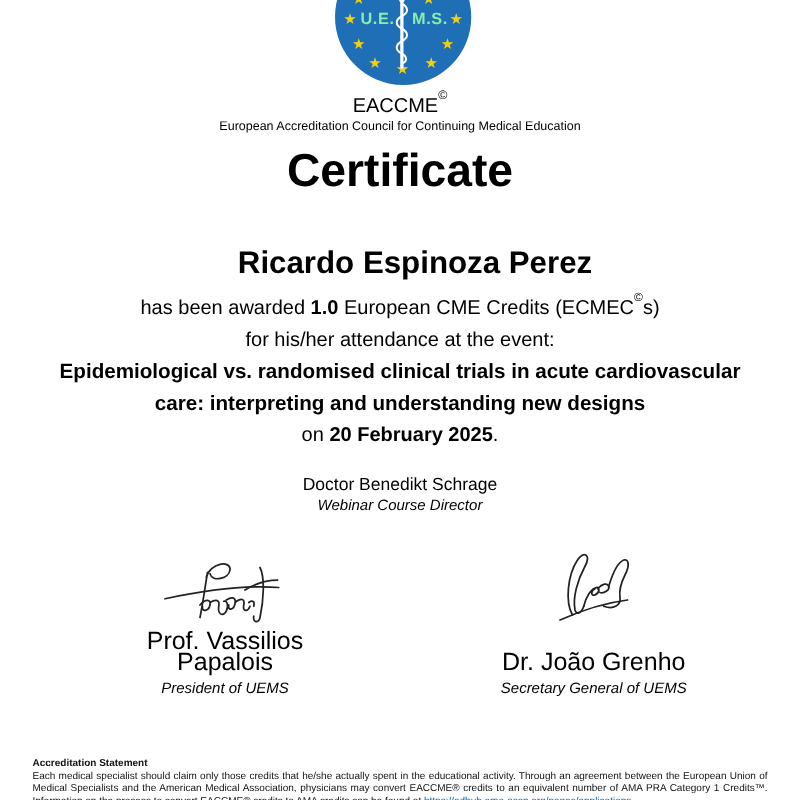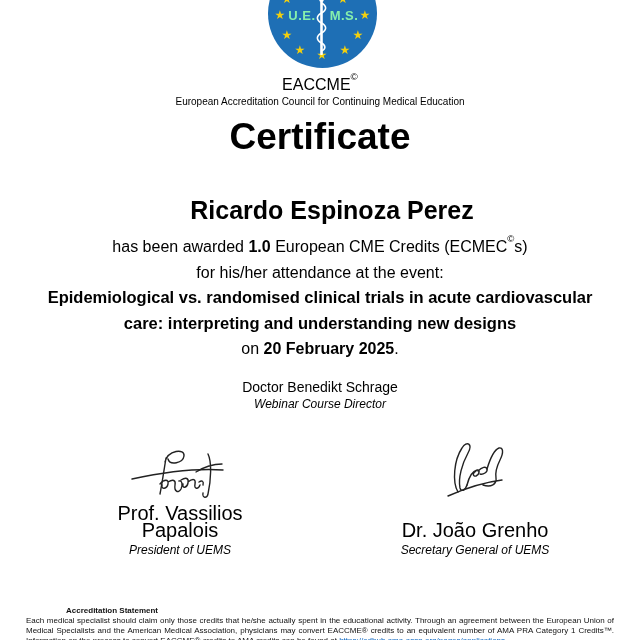--- a/index.html
+++ b/index.html
@@ -41,21 +41,21 @@
               stroke-linecap:round; stroke-linejoin:round; }
 
   .signer { position:absolute; width:200px; text-align:center; top:505px; }
   .signer .sname { font-size:20px; line-height:17px; }
   .signer .srole { font-size:12px; line-height:15px; font-style:italic; margin-top:4px; }
   .signer-left  { left:80px; }
   .signer-right { left:375px;margin-top:17px; }
 
   
   .footer { position:absolute; left:26px; top:606px; width:588px; color:#111; }
-  .footer-heading { font-size:8px; line-height:10px; font-weight:bold;margin-left:40px; }
+  .footer-heading { font-size:8px; line-height:10px; font-weight:bold; }
   .footer-body { margin:0; font-size:8px; line-height:10px; text-align:justify; }
   .footer-link { text-decoration:underline; cursor:pointer; }
 </style>
 </head>
 <body>
 
 <div class="page">
 
   <div class="logo" style="background:#1e6fb5;">
 

